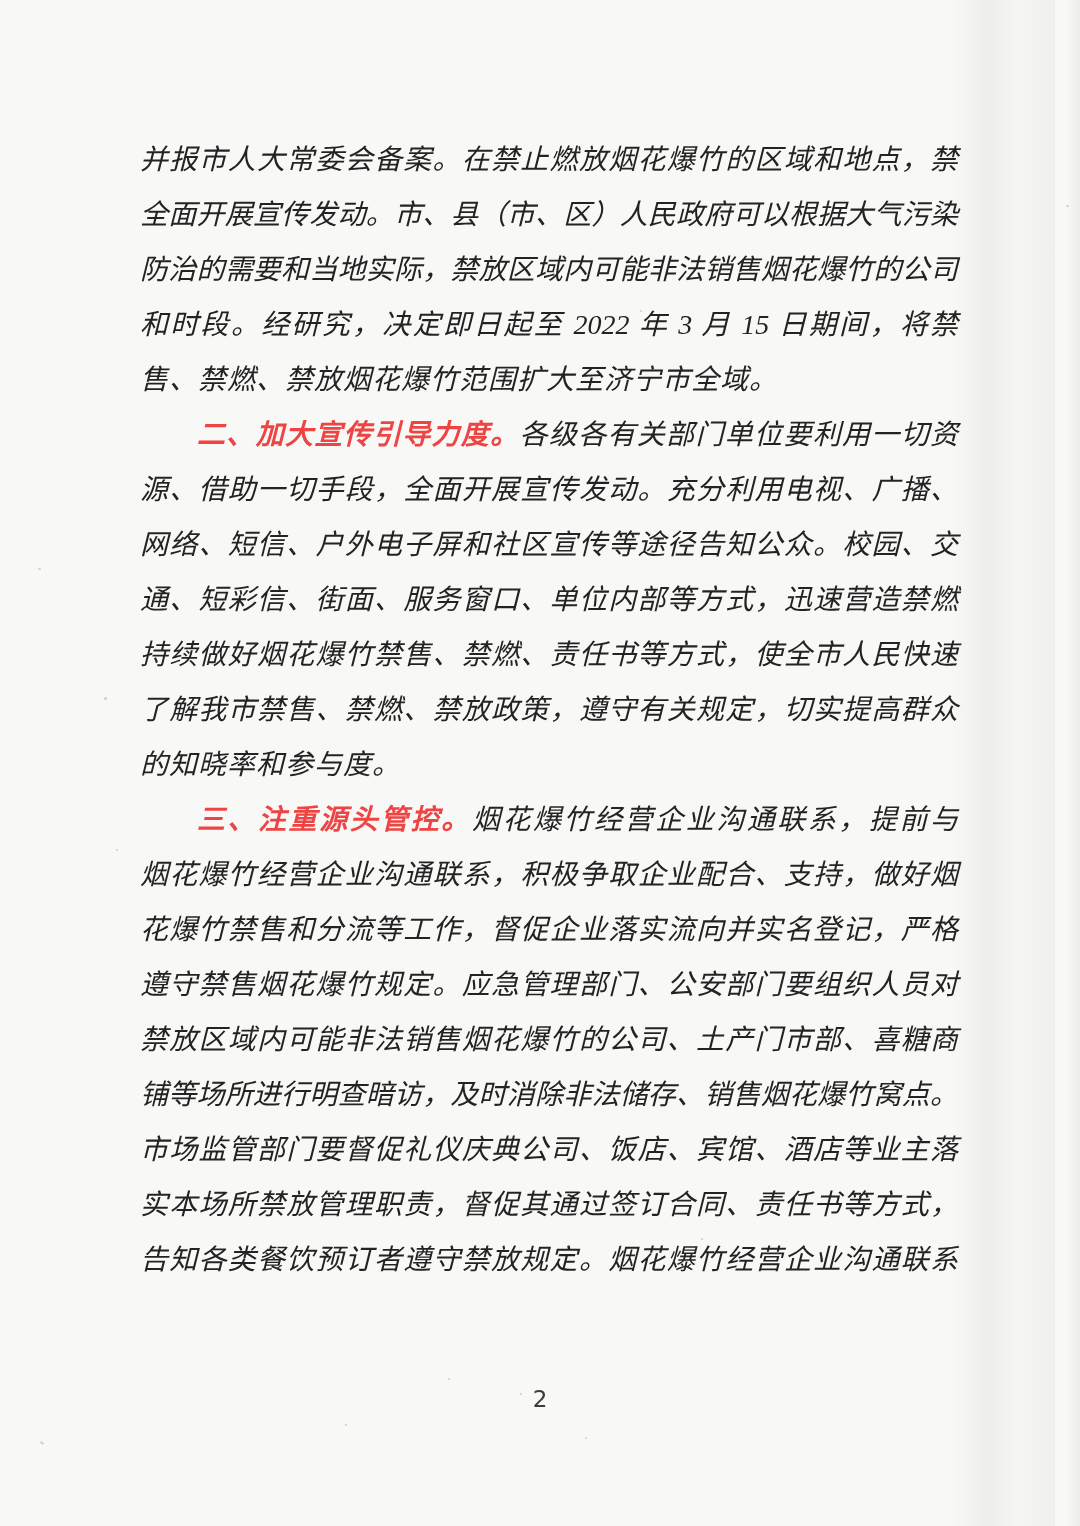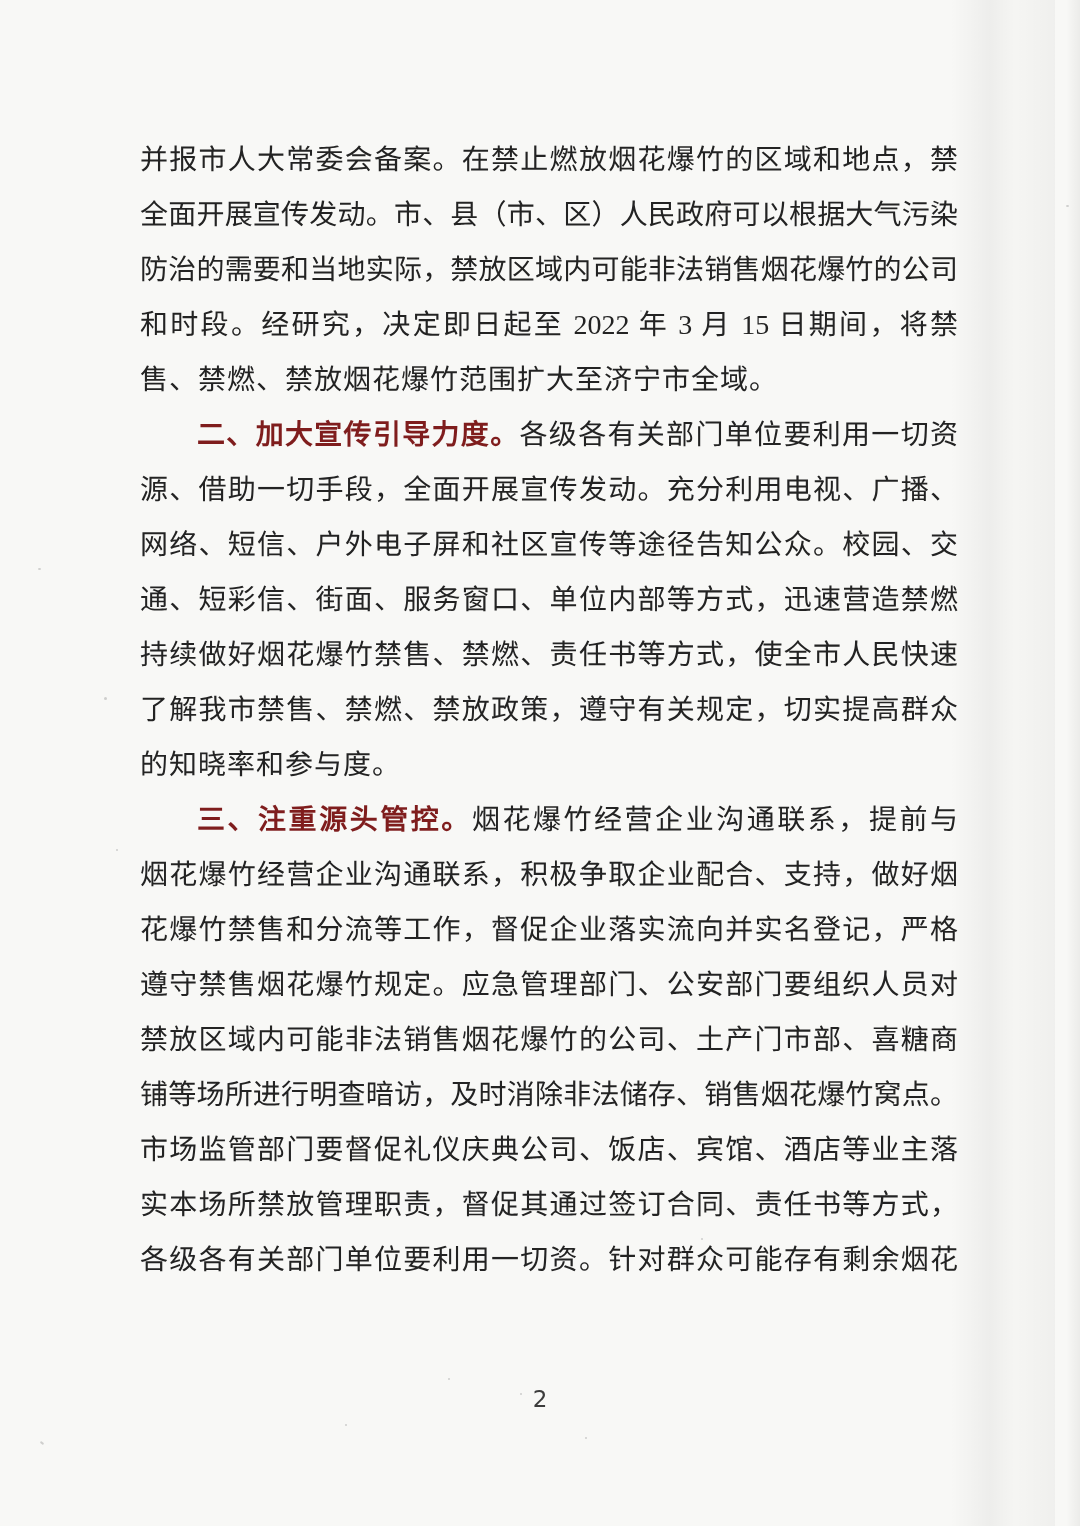--- a/index.html
+++ b/index.html
@@ -28,27 +28,28 @@
   }
   .textblock{
     position:absolute;left:140px;top:132px;width:818px;
   }
   .line{
     height:55px;line-height:55px;
     font-size:28px;color:#232323;
     text-align:justify;
     text-align-last:justify;
     text-justify:inter-character;
+    font-style:italic;
   }
   .line.end{text-align-last:left;letter-spacing:1px;}
   .line.indent{text-indent:57px;}
   .seg.bold{
     font-weight:700;
     font-family:"Liberation Sans","DejaVu Sans",sans-serif;
-    color:#7f1d1d;
+    color:#ef4444;
   }
   .pagenum{
     position:absolute;top:1386px;left:0;width:100%;
     text-align:center;
     font-size:23px;color:#3c3c3c;
     font-family:"DejaVu Sans","Liberation Sans",sans-serif;
   }
   .speck{
     position:absolute;background:#9b9b9b;border-radius:50%;
     opacity:.45;pointer-events:none;
@@ -75,21 +76,21 @@
       <div class="line"><span class="seg">了解我市禁售、禁燃、禁放政策，遵守有关规定，切实提高群众</span></div>
       <div class="line end"><span class="seg">的知晓率和参与度。</span></div>
       <div class="line indent"><span class="seg bold">三、注重源头管控。</span><span class="seg">烟花爆竹经营企业沟通联系，提前与</span></div>
       <div class="line"><span class="seg">烟花爆竹经营企业沟通联系，积极争取企业配合、支持，做好烟</span></div>
       <div class="line"><span class="seg">花爆竹禁售和分流等工作，督促企业落实流向并实名登记，严格</span></div>
       <div class="line"><span class="seg">遵守禁售烟花爆竹规定。应急管理部门、公安部门要组织人员对</span></div>
       <div class="line"><span class="seg">禁放区域内可能非法销售烟花爆竹的公司、土产门市部、喜糖商</span></div>
       <div class="line"><span class="seg">铺等场所进行明查暗访，及时消除非法储存、销售烟花爆竹窝点。</span></div>
       <div class="line"><span class="seg">市场监管部门要督促礼仪庆典公司、饭店、宾馆、酒店等业主落</span></div>
       <div class="line"><span class="seg">实本场所禁放管理职责，督促其通过签订合同、责任书等方式，</span></div>
-      <div class="line"><span class="seg">各级各有关部门单位要利用一切资。针对群众可能存有剩余烟花</span></div>
+      <div class="line"><span class="seg">告知各类餐饮预订者遵守禁放规定。烟花爆竹经营企业沟通联系</span></div>
     </div>
 
   <div class="pagenum">2</div>
 
   <div class="speck" style="left:38px;top:568px;width:3px;height:2px;"></div>
   <div class="speck" style="left:104px;top:697px;width:3px;height:3px;"></div>
   <div class="speck" style="left:116px;top:849px;width:2px;height:2px;"></div>
   <div class="speck" style="left:640px;top:310px;width:2px;height:2px;"></div>
   <div class="speck" style="left:1066px;top:205px;width:3px;height:2px;"></div>
   <div class="speck" style="left:701px;top:1238px;width:2px;height:2px;"></div>

